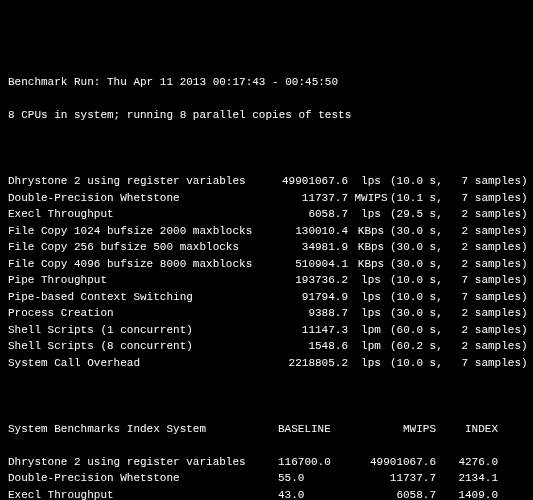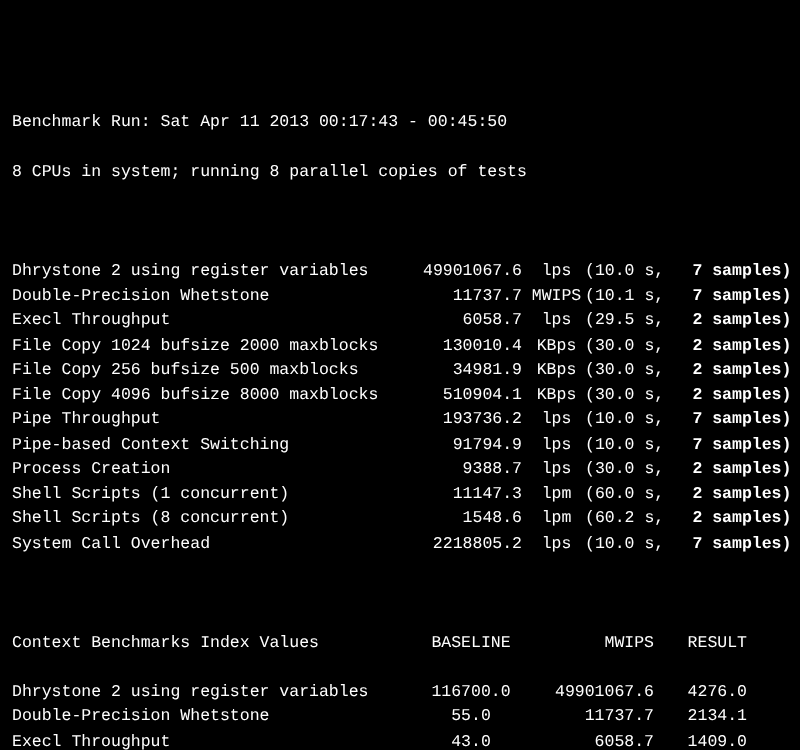--- a/index.html
+++ b/index.html
@@ -13,35 +13,35 @@
     width: 533px;
     box-sizing: border-box;
     white-space: pre;
   }
   .row { display: block; }
   span { display: inline-block; }
   .c-name { width: 260px; text-align: left; }
   .c-val  { width: 80px; text-align: right; }
   .c-unit { width: 38px; text-align: center; padding-left: 4px; }
   .c-time { width: 65px; text-align: left; }
-  .c-samp { width: 78px; text-align: left; font-weight: bold; }
+  .c-samp { width: 78px; text-align: left; }
   .i-name { width: 270px; text-align: left; }
-  .i-base { width: 72px; text-align: center; }
+  .i-base { width: 72px; text-align: left; }
   .i-res  { width: 86px; text-align: right; }
   .i-idx  { width: 62px; text-align: right; }
 </style>
 </head>
 <body>
 
 
 
-<div class="row">Benchmark Run: Sat Apr 11 2013 00:17:43 - 00:45:50</div>
+<div class="row">Benchmark Run: Thu Apr 11 2013 00:17:43 - 00:45:50</div>
 <div class="row">8 CPUs in system; running 8 parallel copies of tests</div>
 <div class="row"> </div>
 <div id="results"><div class="row"><span class="c-name">Dhrystone 2 using register variables</span><span class="c-val">49901067.6</span><span class="c-unit">lps</span><span class="c-time">(10.0 s,</span><span class="c-samp"> 7 samples)</span></div><div class="row"><span class="c-name">Double-Precision Whetstone</span><span class="c-val">11737.7</span><span class="c-unit">MWIPS</span><span class="c-time">(10.1 s,</span><span class="c-samp"> 7 samples)</span></div><div class="row"><span class="c-name">Execl Throughput</span><span class="c-val">6058.7</span><span class="c-unit">lps</span><span class="c-time">(29.5 s,</span><span class="c-samp"> 2 samples)</span></div><div class="row"><span class="c-name">File Copy 1024 bufsize 2000 maxblocks</span><span class="c-val">130010.4</span><span class="c-unit">KBps</span><span class="c-time">(30.0 s,</span><span class="c-samp"> 2 samples)</span></div><div class="row"><span class="c-name">File Copy 256 bufsize 500 maxblocks</span><span class="c-val">34981.9</span><span class="c-unit">KBps</span><span class="c-time">(30.0 s,</span><span class="c-samp"> 2 samples)</span></div><div class="row"><span class="c-name">File Copy 4096 bufsize 8000 maxblocks</span><span class="c-val">510904.1</span><span class="c-unit">KBps</span><span class="c-time">(30.0 s,</span><span class="c-samp"> 2 samples)</span></div><div class="row"><span class="c-name">Pipe Throughput</span><span class="c-val">193736.2</span><span class="c-unit">lps</span><span class="c-time">(10.0 s,</span><span class="c-samp"> 7 samples)</span></div><div class="row"><span class="c-name">Pipe-based Context Switching</span><span class="c-val">91794.9</span><span class="c-unit">lps</span><span class="c-time">(10.0 s,</span><span class="c-samp"> 7 samples)</span></div><div class="row"><span class="c-name">Process Creation</span><span class="c-val">9388.7</span><span class="c-unit">lps</span><span class="c-time">(30.0 s,</span><span class="c-samp"> 2 samples)</span></div><div class="row"><span class="c-name">Shell Scripts (1 concurrent)</span><span class="c-val">11147.3</span><span class="c-unit">lpm</span><span class="c-time">(60.0 s,</span><span class="c-samp"> 2 samples)</span></div><div class="row"><span class="c-name">Shell Scripts (8 concurrent)</span><span class="c-val">1548.6</span><span class="c-unit">lpm</span><span class="c-time">(60.2 s,</span><span class="c-samp"> 2 samples)</span></div><div class="row"><span class="c-name">System Call Overhead</span><span class="c-val">2218805.2</span><span class="c-unit">lps</span><span class="c-time">(10.0 s,</span><span class="c-samp"> 7 samples)</span></div></div>
 <div class="row"> </div>
-<div class="row"><span class="i-name">Context Benchmarks Index Values</span><span class="i-base">BASELINE</span><span class="i-res">MWIPS</span><span class="i-idx">RESULT</span></div>
+<div class="row"><span class="i-name">System Benchmarks Index System</span><span class="i-base">BASELINE</span><span class="i-res">MWIPS</span><span class="i-idx">INDEX</span></div>
 <div id="index"><div class="row"><span class="i-name">Dhrystone 2 using register variables</span><span class="i-base">116700.0</span><span class="i-res">49901067.6</span><span class="i-idx">4276.0</span></div><div class="row"><span class="i-name">Double-Precision Whetstone</span><span class="i-base">55.0</span><span class="i-res">11737.7</span><span class="i-idx">2134.1</span></div><div class="row"><span class="i-name">Execl Throughput</span><span class="i-base">43.0</span><span class="i-res">6058.7</span><span class="i-idx">1409.0</span></div></div>
 
 
 
 
 
 
 </body></html>

